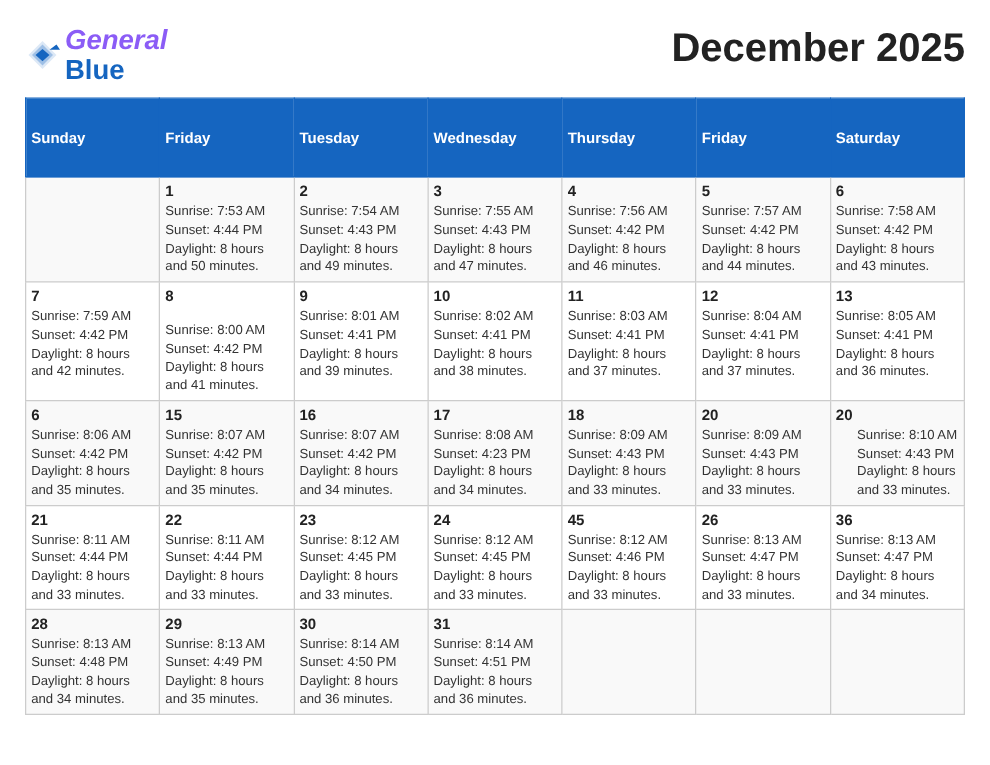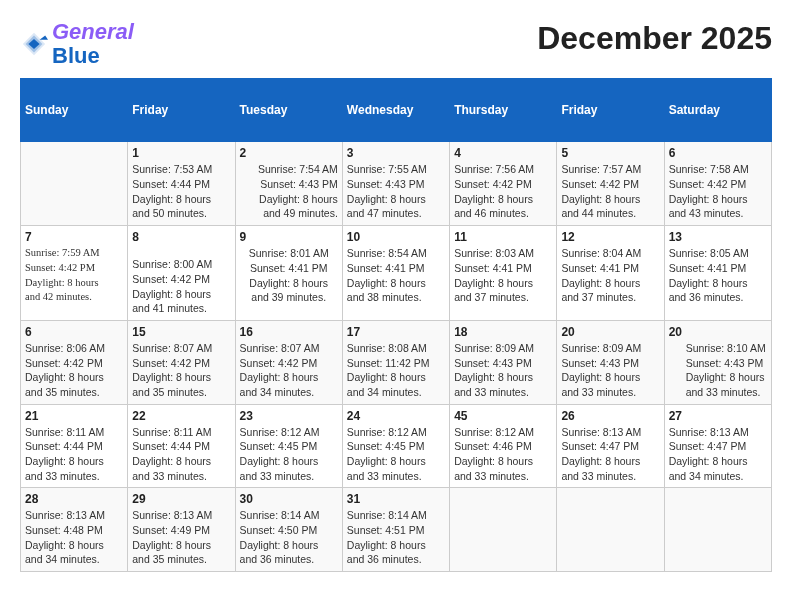--- a/index.html
+++ b/index.html
@@ -121,21 +121,21 @@
         <td></td>
         <td>
           <div class="day-number">1</div>
           <div class="day-info" style="white-space: pre-line;">Sunrise: 7:53 AM
 Sunset: 4:44 PM
 Daylight: 8 hours
 and 50 minutes.</div>
         </td>
         <td>
           <div class="day-number">2</div>
-          <div class="day-info" style="white-space: pre-line; text-align: right;">Sunrise: 7:54 AM
+          <div class="day-info" style="white-space: pre-line;">Sunrise: 7:54 AM
 Sunset: 4:43 PM
 Daylight: 8 hours
 and 49 minutes.</div>
         </td>
         <td>
           <div class="day-number">3</div>
           <div class="day-info" style="white-space: pre-line;">Sunrise: 7:55 AM
 Sunset: 4:43 PM
 Daylight: 8 hours
 and 47 minutes.</div>
@@ -158,42 +158,42 @@
           <div class="day-number">6</div>
           <div class="day-info" style="white-space: pre-line;">Sunrise: 7:58 AM
 Sunset: 4:42 PM
 Daylight: 8 hours
 and 43 minutes.</div>
         </td>
       </tr>
       <tr>
         <td>
           <div class="day-number">7</div>
-          <div class="day-info" style="white-space: pre-line; font-family: Liberation Serif, serif;">Sunrise: 7:59 AM
+          <div class="day-info" style="white-space: pre-line;">Sunrise: 7:59 AM
 Sunset: 4:42 PM
 Daylight: 8 hours
 and 42 minutes.</div>
         </td>
         <td>
           <div class="day-number">8</div>
           <div class="day-info" style="white-space: pre-line; margin-top: 13px;">Sunrise: 8:00 AM
 Sunset: 4:42 PM
 Daylight: 8 hours
 and 41 minutes.</div>
         </td>
         <td>
           <div class="day-number">9</div>
-          <div class="day-info" style="white-space: pre-line; text-align: center;">Sunrise: 8:01 AM
+          <div class="day-info" style="white-space: pre-line;">Sunrise: 8:01 AM
 Sunset: 4:41 PM
 Daylight: 8 hours
 and 39 minutes.</div>
         </td>
         <td>
           <div class="day-number">10</div>
-          <div class="day-info" style="white-space: pre-line;">Sunrise: 8:54 AM
+          <div class="day-info" style="white-space: pre-line;">Sunrise: 8:02 AM
 Sunset: 4:41 PM
 Daylight: 8 hours
 and 38 minutes.</div>
         </td>
         <td>
           <div class="day-number">11</div>
           <div class="day-info" style="white-space: pre-line;">Sunrise: 8:03 AM
 Sunset: 4:41 PM
 Daylight: 8 hours
 and 37 minutes.</div>
@@ -231,21 +231,21 @@
         <td>
           <div class="day-number">16</div>
           <div class="day-info" style="white-space: pre-line;">Sunrise: 8:07 AM
 Sunset: 4:42 PM
 Daylight: 8 hours
 and 34 minutes.</div>
         </td>
         <td>
           <div class="day-number">17</div>
           <div class="day-info" style="white-space: pre-line;">Sunrise: 8:08 AM
-Sunset: 11:42 PM
+Sunset: 4:23 PM
 Daylight: 8 hours
 and 34 minutes.</div>
         </td>
         <td>
           <div class="day-number">18</div>
           <div class="day-info" style="white-space: pre-line;">Sunrise: 8:09 AM
 Sunset: 4:43 PM
 Daylight: 8 hours
 and 33 minutes.</div>
         </td>
@@ -301,21 +301,21 @@
 and 33 minutes.</div>
         </td>
         <td>
           <div class="day-number">26</div>
           <div class="day-info" style="white-space: pre-line;">Sunrise: 8:13 AM
 Sunset: 4:47 PM
 Daylight: 8 hours
 and 33 minutes.</div>
         </td>
         <td>
-          <div class="day-number">27</div>
+          <div class="day-number">36</div>
           <div class="day-info" style="white-space: pre-line;">Sunrise: 8:13 AM
 Sunset: 4:47 PM
 Daylight: 8 hours
 and 34 minutes.</div>
         </td>
       </tr>
       <tr>
         <td>
           <div class="day-number">28</div>
           <div class="day-info" style="white-space: pre-line;">Sunrise: 8:13 AM

